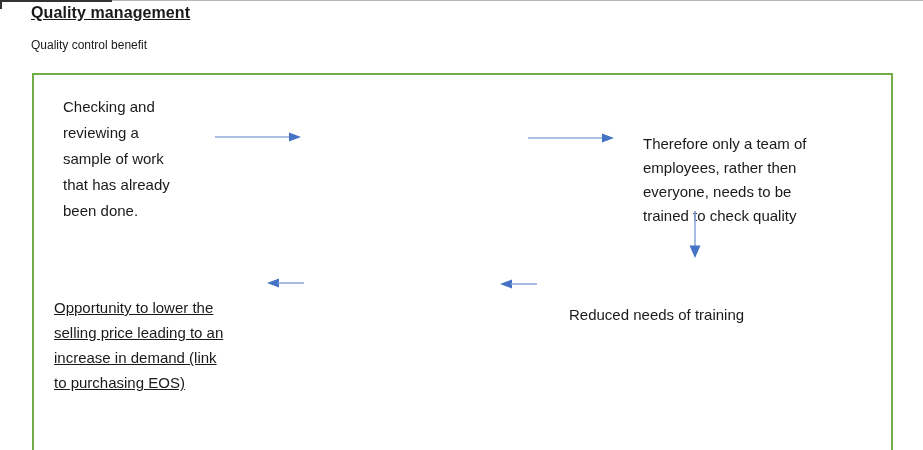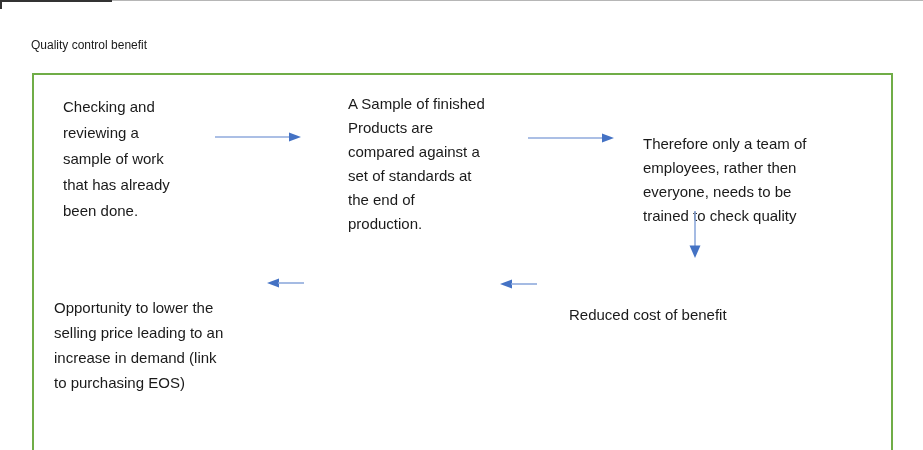--- a/index.html
+++ b/index.html
@@ -47,21 +47,21 @@
     background: #ffffff;
   }
   .node {
     position: absolute;
     font-size: 15px;
     white-space: pre-line;
   }
   #node-step1    { left: 29px;  top: 19px;  line-height: 26px; }
   #node-step2    { left: 314px; top: 17px;  line-height: 24px; }
   #node-step3    { left: 609px; top: 17px;  line-height: 24px; margin-top: 40px; }
-  #node-benefit3 { left: 20px;  top: 220px; line-height: 25px; }
+  #node-benefit3 { left: 20px;  top: 220px; line-height: 25px; text-decoration: underline; }
   #node-benefit2 { left: 286px; top: 230px; line-height: 20px; }
   #node-benefit1 { left: 535px; top: 230px; line-height: 20px; }
   .arrow { position: absolute; display: block; }
   #arrow-1    { left: 181px; top: 56px; }
   #arrow-2    { left: 494px; top: 57px; }
   #arrow-down { left: 654px; top: 136px; }
   #arrow-l1   { left: 233px; top: 202px; }
   #arrow-l2   { left: 466px; top: 203px; }
   .shaft {
     stroke: var(--arrow-shaft, #8FAADC);
@@ -75,58 +75,53 @@
 </style>
 </head>
 <body>
 
 <div class="page">
 
   <div class="top-rule"></div>
   <div class="top-rule-dark"></div>
   <div class="corner-tick"></div>
 
+  <div class="doc-title">Quality management</div>
   <div class="doc-subtitle">Quality control benefit</div>
 
   <div class="flow-box">
 
     <div class="node" id="node-step1">Checking and
 reviewing a
 sample of work
 that has already
 been done.</div>
 
     <svg class="arrow" id="arrow-1" width="86" height="12" viewBox="0 0 86 12">
       <line class="shaft" x1="0" y1="6" x2="75" y2="6"></line>
       <polygon class="head" points="86,6 74,1.5 74,10.5"></polygon>
     </svg>
 
-    <div class="node" id="node-step2">A Sample of finished
-Products are
-compared against a
-set of standards at
-the end of
-production.</div>
 
     <svg class="arrow" id="arrow-2" width="86" height="12" viewBox="0 0 86 12">
       <line class="shaft" x1="0" y1="6" x2="75" y2="6"></line>
       <polygon class="head" points="86,6 74,1.5 74,10.5"></polygon>
     </svg>
 
     <div class="node" id="node-step3">Therefore only a team of
 employees, rather then
 everyone, needs to be
 trained to check quality</div>
 
     <svg class="arrow" id="arrow-down" width="14" height="47" viewBox="0 0 14 47">
       <line class="shaft" x1="7" y1="0" x2="7" y2="36"></line>
       <polygon class="head" points="7,47 1.5,34.5 12.5,34.5"></polygon>
     </svg>
 
-    <div class="node" id="node-benefit1">Reduced cost of benefit</div>
+    <div class="node" id="node-benefit1">Reduced needs of training</div>
 
     <svg class="arrow" id="arrow-l2" width="37" height="12" viewBox="0 0 37 12">
       <polygon class="head" points="0,6 12,1.5 12,10.5"></polygon>
       <line class="shaft" x1="11" y1="6" x2="37" y2="6"></line>
     </svg>
 
 
     <svg class="arrow" id="arrow-l1" width="37" height="12" viewBox="0 0 37 12">
       <polygon class="head" points="0,6 12,1.5 12,10.5"></polygon>
       <line class="shaft" x1="11" y1="6" x2="37" y2="6"></line>

